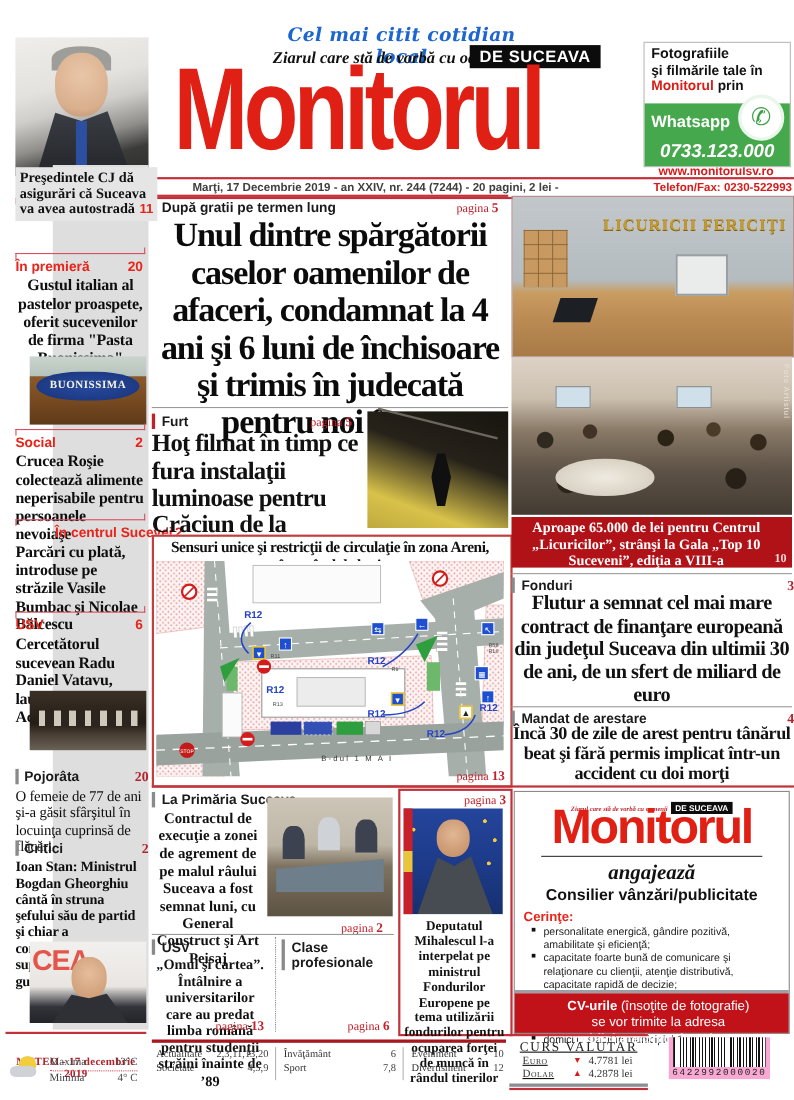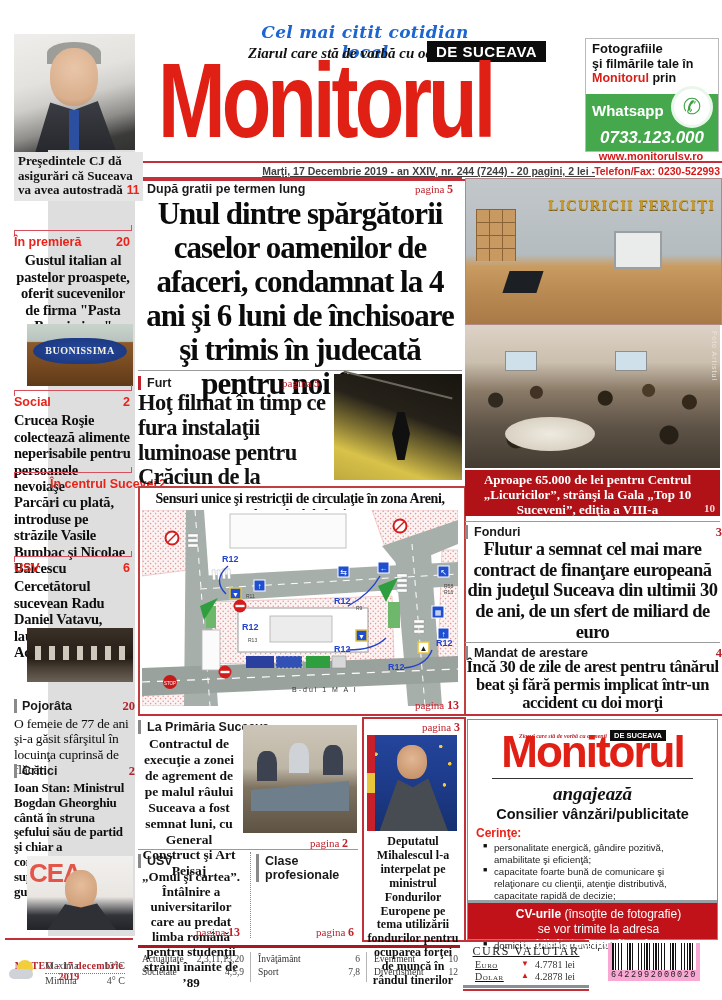--- a/index.html
+++ b/index.html
@@ -32,22 +32,22 @@
   .wabox{left:585px;top:38px;width:132px;height:112px;border:1px solid #b9b9b9;background:#fff;z-index:2;}
   .wabox .t{padding:3px 5px 0 6px;font:700 13px "Liberation Sans",sans-serif;line-height:1.12;}
   .wabox .t2{padding:0 5px 0 6px;font:700 12.5px "Liberation Sans",sans-serif;line-height:1.15;}
   .wagreen{position:absolute;left:0;right:0;bottom:0;height:57px;background:#46a84c;color:#fff;}
   .wagreen .app{position:absolute;left:6px;top:8px;font:700 15px "Liberation Sans",sans-serif;}
   .waicon{position:absolute;right:5px;top:-8px;width:36px;height:36px;border-radius:50%;background:#fff;
           border:3px solid #e9f6ea;color:#3da044;font-size:22px;line-height:36px;text-align:center;}
   .waphone{position:absolute;left:0;right:0;bottom:3px;text-align:center;font:italic 700 17px "Liberation Sans",sans-serif;}
   .website{left:585px;top:150px;width:132px;text-align:center;color:#d61a1a;font:700 11px "Liberation Sans",sans-serif;}
   .datebar{left:135px;top:161px;width:587px;height:16px;border-top:2px solid #c23039;border-bottom:2px solid #c23039;}
-  .datebar .center{position:absolute;left:40px;top:2px;width:420px;text-align:right;color:#3f3f3f;
-                   font:700 10.5px "Liberation Sans",sans-serif;text-decoration:underline;}
+  .datebar .center{position:absolute;left:40px;top:2px;width:420px;text-align:left;color:#3f3f3f;
+                   font:700 10.5px "Liberation Sans",sans-serif;}
   .datebar .fax{position:absolute;right:2px;top:2px;color:#d61a1a;font:700 10.5px "Liberation Sans",sans-serif;}
   
   .graystrip{left:48px;top:150px;width:87px;height:786px;background:#dedede;}
   .idxrule{height:1px;background:#d6505f;}
   .idxrule:before{content:"";position:absolute;left:0;top:0;width:1px;height:6px;background:#d6505f;}
   .idxrule:after{content:"";position:absolute;right:0;top:-5px;width:1px;height:6px;background:#d6505f;}
   .indexhead{left:40px;top:184px;width:92px;text-align:right;color:#6f6f6f;
              font:400 12px "Liberation Serif",serif;letter-spacing:2px;}
   .indexhead .bigI{color:#c0232c;font-size:19px;letter-spacing:0;}
   .seclabel{font:700 12.5px "Liberation Sans",sans-serif;color:#e8231a;}

